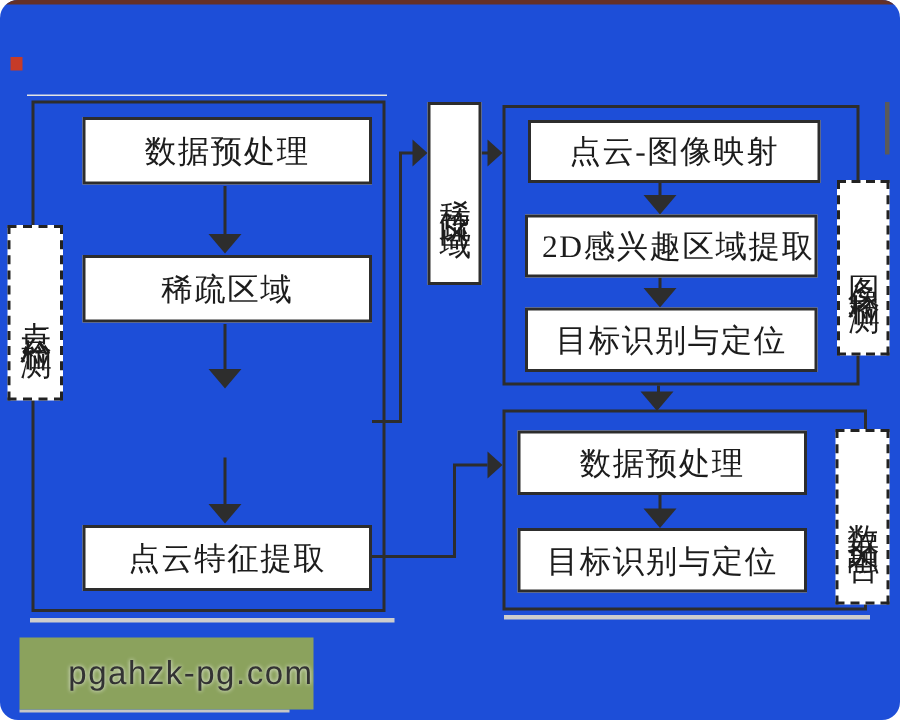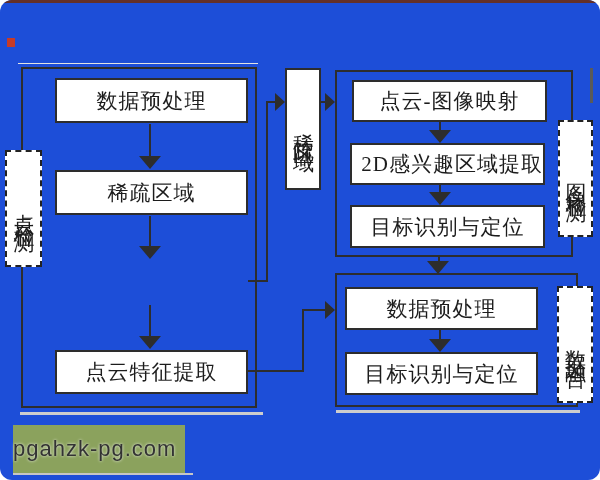--- a/index.html
+++ b/index.html
@@ -37,24 +37,25 @@
     border-top:13px solid var(--line);
   }
   .ah-right{
     position:absolute; width:0; height:0; z-index:3;
     border-top:9px solid transparent; border-bottom:9px solid transparent;
     border-left:10px solid var(--line);
   }
   .ghost{ position:absolute; z-index:0; }
   .watermark{
     position:absolute; left:13px; top:425px; width:172px; height:48px; z-index:10;
-    display:flex; align-items:center; justify-content:flex-start;
+    display:flex; align-items:center; justify-content:flex-end;
     font-family:"Liberation Sans","DejaVu Sans",sans-serif;
     font-size:22px; letter-spacing:1px;
     text-shadow:0 0 3px rgba(255,255,255,0.9);
+    padding-left:24px;
   }
   .redline{ position:absolute; left:0; top:0; width:600px; height:3px; z-index:11; }
   .reddot{ position:absolute; left:7px; top:38px; width:8px; height:9px; z-index:11; }
 </style>
 </head>
 <body>
 
 <div class="canvas" style="--line: #2d2d2d;">
 
   <div class="redline" style="background: rgb(100, 48, 40);"></div>

